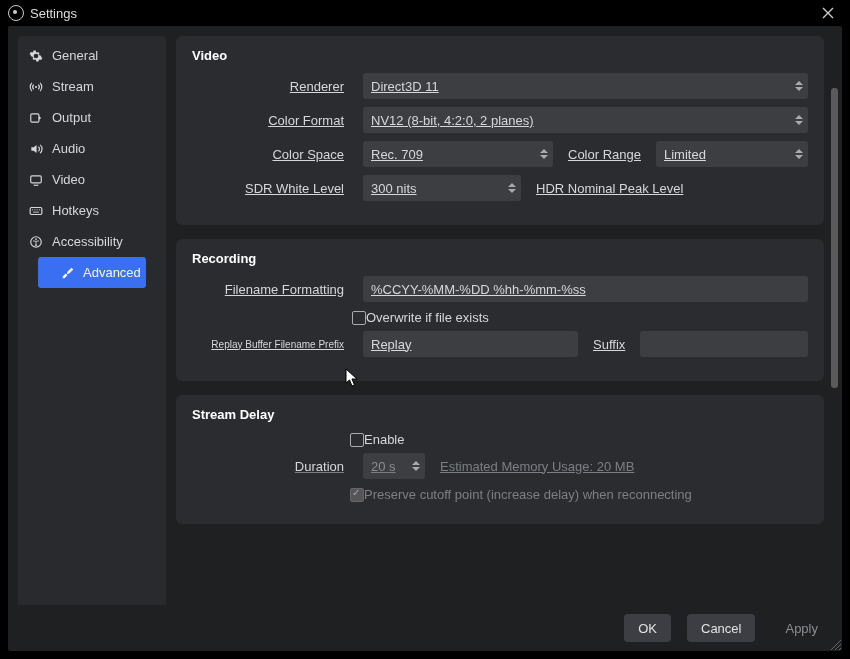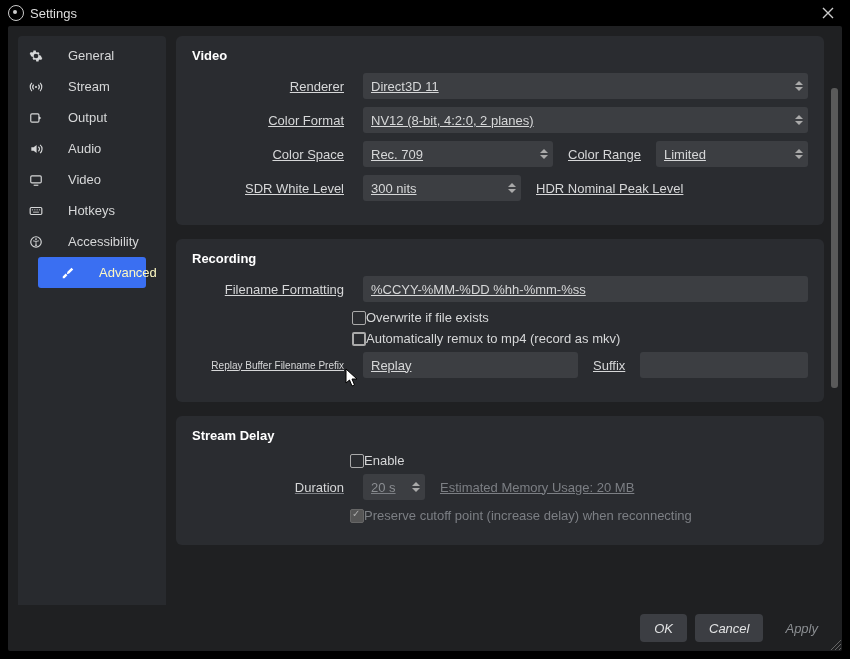--- a/index.html
+++ b/index.html
@@ -62,21 +62,21 @@
     border-radius: 4px;
     padding: 4px 0;
     align-self: flex-start;
     height: 564px;
   }
   .side-item {
     display: flex;
     align-items: center;
     height: 31px;
     padding: 0 10px;
-    gap: 24px;
+    gap: 8px;
     color: #d6d7d8;
   }
   .side-item.active {
     background: #3a6ff2;
     color: #fef9c3;
     border-radius: 3px;
     margin: 0 20px;
     padding: 0 23px;
   }
   .side-item .icon { width: 16px; display:flex; align-items:center; justify-content:center;}
@@ -176,22 +176,21 @@
     left: 1px; top: -2px;
   }
   .disabled { color: #7c7f84; }
   .disabled .cb { border-color: #666; }
   .footer {
     height: 46px;
     display: flex;
     align-items: center;
     justify-content: flex-end;
     padding: 0 10px;
-    gap: 8px;
-    font-style: italic;
+    gap: 16px;
   }
   .btn {
     background: #3c3e43;
     color: #e2e3e4;
     border-radius: 4px;
     height: 28px;
     padding: 0 14px;
     display: flex;
     align-items: center;
   }
@@ -370,24 +369,20 @@
           <div class="input" style="flex:1">
             <span>%CCYY-%MM-%DD %hh-%mm-%ss</span>
           </div>
         </div>
 
         <div class="checkbox-row">
           <span class="cb"></span>
           <span>Overwrite if file exists</span>
         </div>
 
-        <div class="checkbox-row">
-          <span class="cb" style="border-width:2px"></span>
-          <span>Automatically remux to mp4 (record as mkv)</span>
-        </div>
 
         <div class="row">
           <div class="label-col" style="width:152px; font-size:10px">Replay Buffer Filename Prefix</div>
           <div class="input" style="width:215px">
             <span>Replay</span>
           </div>
           <div>Suffix</div>
           <div class="input" style="flex:1">
             <span></span>
           </div>

